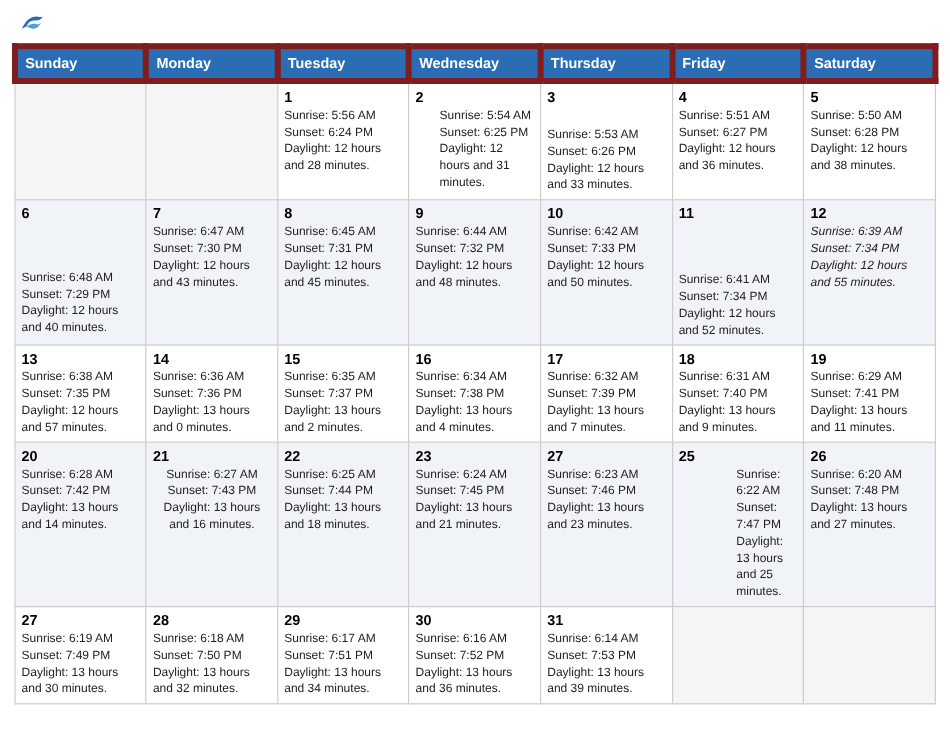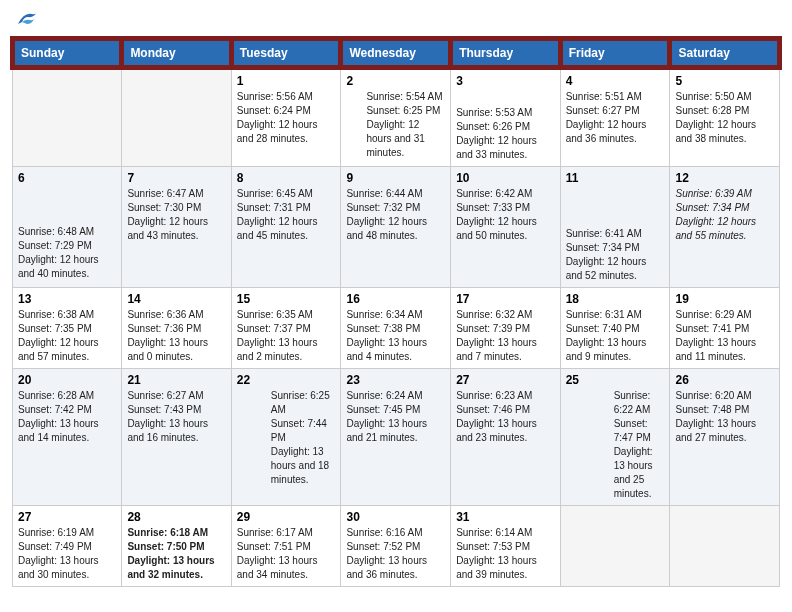--- a/index.html
+++ b/index.html
@@ -253,27 +253,27 @@
       </tr>
       <tr class="row-alt">
         <td>
           <span class="day-num">20</span>
           <div class="day-info" style="white-space: pre-line;">Sunrise: 6:28 AM
 Sunset: 7:42 PM
 Daylight: 13 hours and 14 minutes.</div>
         </td>
         <td>
           <span class="day-num">21</span>
-          <div class="day-info" style="white-space: pre-line;">Sunrise: 6:27 AM
+          <div class="day-info" style="white-space: pre-line; text-align: center;">Sunrise: 6:27 AM
 Sunset: 7:43 PM
 Daylight: 13 hours and 16 minutes.</div>
         </td>
         <td>
           <span class="day-num">22</span>
-          <div class="day-info" style="white-space: pre-line; margin-left: 34px;">Sunrise: 6:25 AM
+          <div class="day-info" style="white-space: pre-line;">Sunrise: 6:25 AM
 Sunset: 7:44 PM
 Daylight: 13 hours and 18 minutes.</div>
         </td>
         <td>
           <span class="day-num">23</span>
           <div class="day-info" style="white-space: pre-line;">Sunrise: 6:24 AM
 Sunset: 7:45 PM
 Daylight: 13 hours and 21 minutes.</div>
         </td>
         <td>
@@ -297,21 +297,21 @@
       </tr>
       <tr>
         <td>
           <span class="day-num">27</span>
           <div class="day-info" style="white-space: pre-line;">Sunrise: 6:19 AM
 Sunset: 7:49 PM
 Daylight: 13 hours and 30 minutes.</div>
         </td>
         <td>
           <span class="day-num">28</span>
-          <div class="day-info" style="white-space: pre-line; font-weight: bold;">Sunrise: 6:18 AM
+          <div class="day-info" style="white-space: pre-line;">Sunrise: 6:18 AM
 Sunset: 7:50 PM
 Daylight: 13 hours and 32 minutes.</div>
         </td>
         <td>
           <span class="day-num">29</span>
           <div class="day-info" style="white-space: pre-line;">Sunrise: 6:17 AM
 Sunset: 7:51 PM
 Daylight: 13 hours and 34 minutes.</div>
         </td>
         <td>

